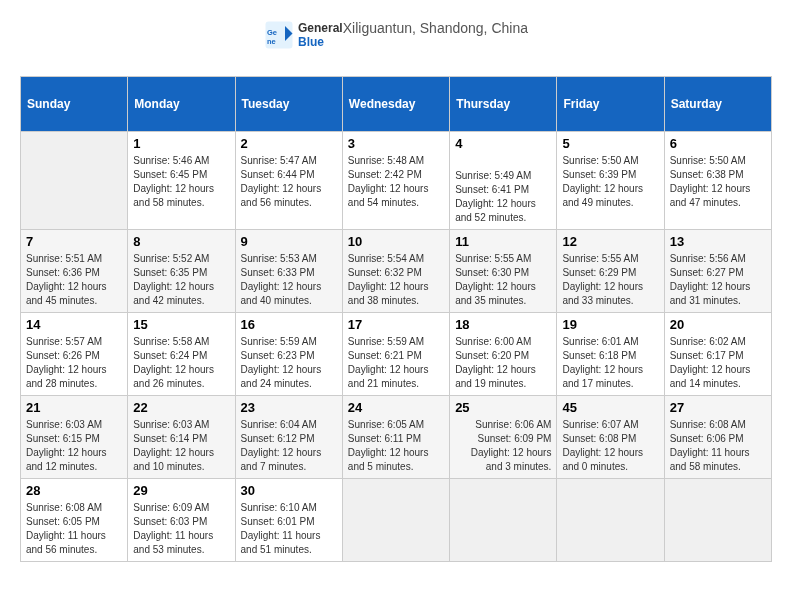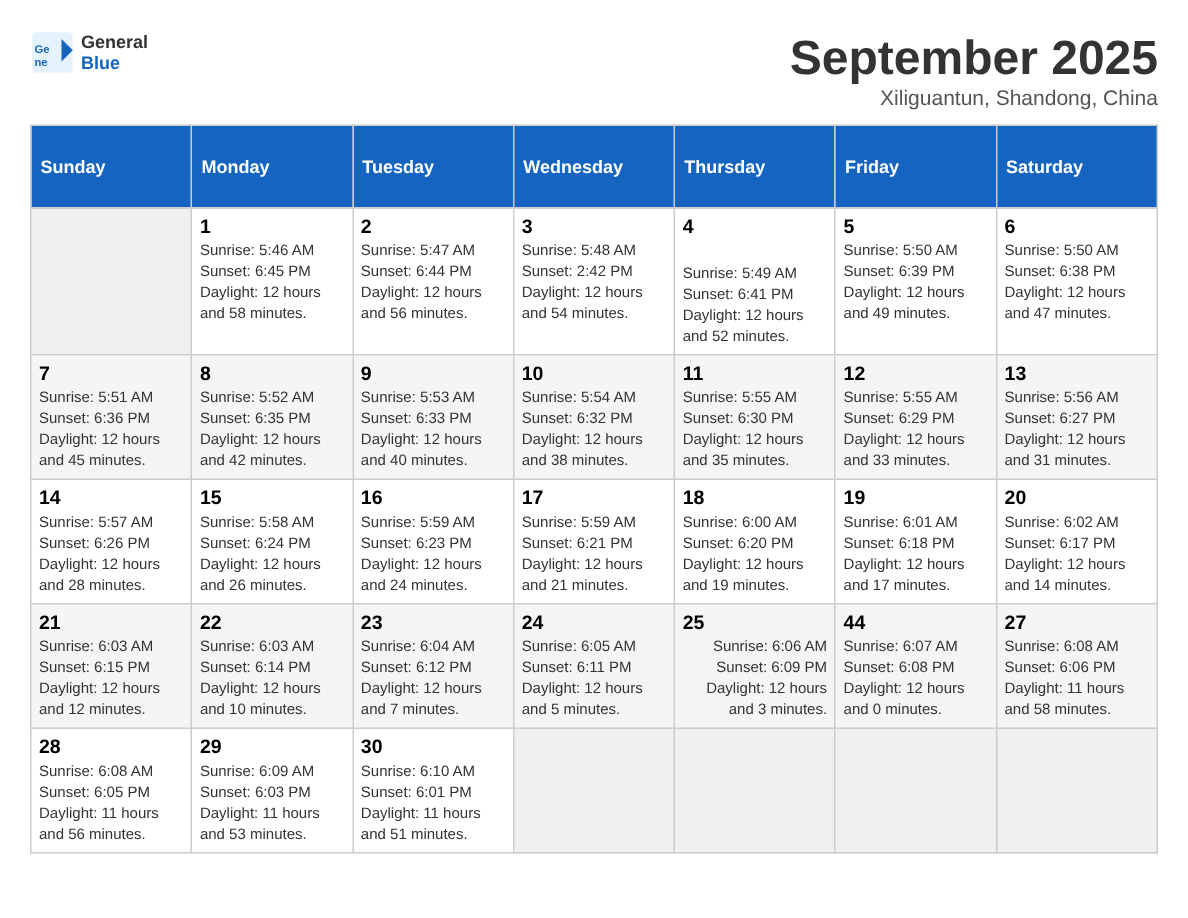--- a/index.html
+++ b/index.html
@@ -6,22 +6,22 @@
     body {
       font-family: Arial, sans-serif;
       background: #fff;
       width: 792px;
       min-height: 612px;
       padding: 20px;
     }
     .header {
       display: flex;
       align-items: flex-start;
-      justify-content: space-between;
-      margin-bottom: 10px;
+      justify-content: center;
+      margin-bottom: 26px;
     }
     .logo {
       display: flex;
       align-items: center;
     }
     .logo-text {
       font-size: 12px;
       font-weight: bold;
       color: #333;
       line-height: 1.2;
@@ -97,21 +97,20 @@
       <text x="4" y="20" font-size="10" font-weight="bold" fill="#1565c0">Ge</text>
       <text x="4" y="32" font-size="10" font-weight="bold" fill="#1565c0">ne</text>
       <polygon points="28,8 38,18 28,28" fill="#1565c0"></polygon>
     </svg>
     <div class="logo-text">
       <div>General</div>
       <div style="color:#1565c0;">Blue</div>
     </div>
   </div>
   <div class="title-block">
-    <div class="month-title">September 2025</div>
     <div class="subtitle">Xiliguantun, Shandong, China</div>
   </div>
 </div>
 
 <table>
   <thead>
     <tr>
     <th>Sunday</th>
         <th>Monday</th>
         <th>Tuesday</th>
@@ -299,21 +298,21 @@
 and 5 minutes.</div>
         </td>
         <td>
           <div class="day-num">25</div>
           <div class="day-info" style="white-space: pre-line; text-align: right;">Sunrise: 6:06 AM
 Sunset: 6:09 PM
 Daylight: 12 hours
 and 3 minutes.</div>
         </td>
         <td>
-          <div class="day-num">44</div>
+          <div class="day-num">45</div>
           <div class="day-info" style="white-space: pre-line;">Sunrise: 6:07 AM
 Sunset: 6:08 PM
 Daylight: 12 hours
 and 0 minutes.</div>
         </td>
         <td>
           <div class="day-num">27</div>
           <div class="day-info" style="white-space: pre-line;">Sunrise: 6:08 AM
 Sunset: 6:06 PM
 Daylight: 11 hours

